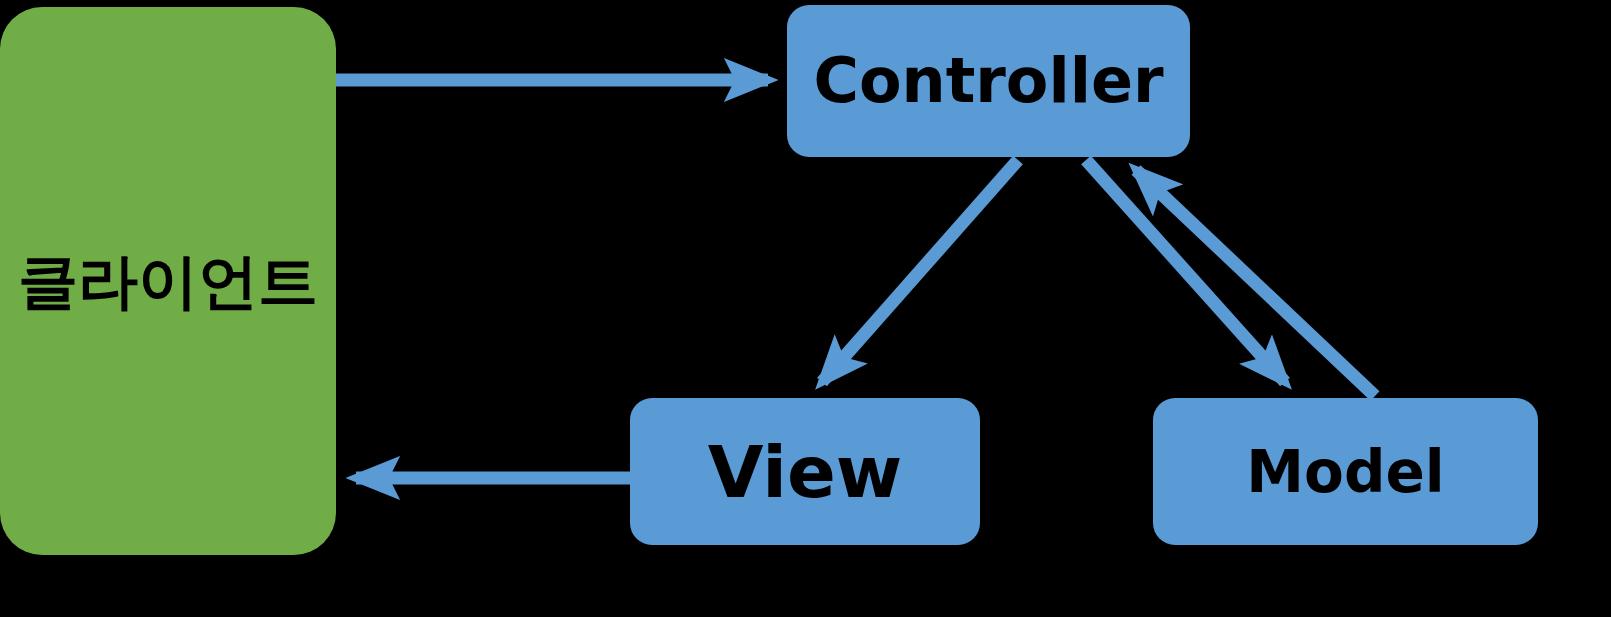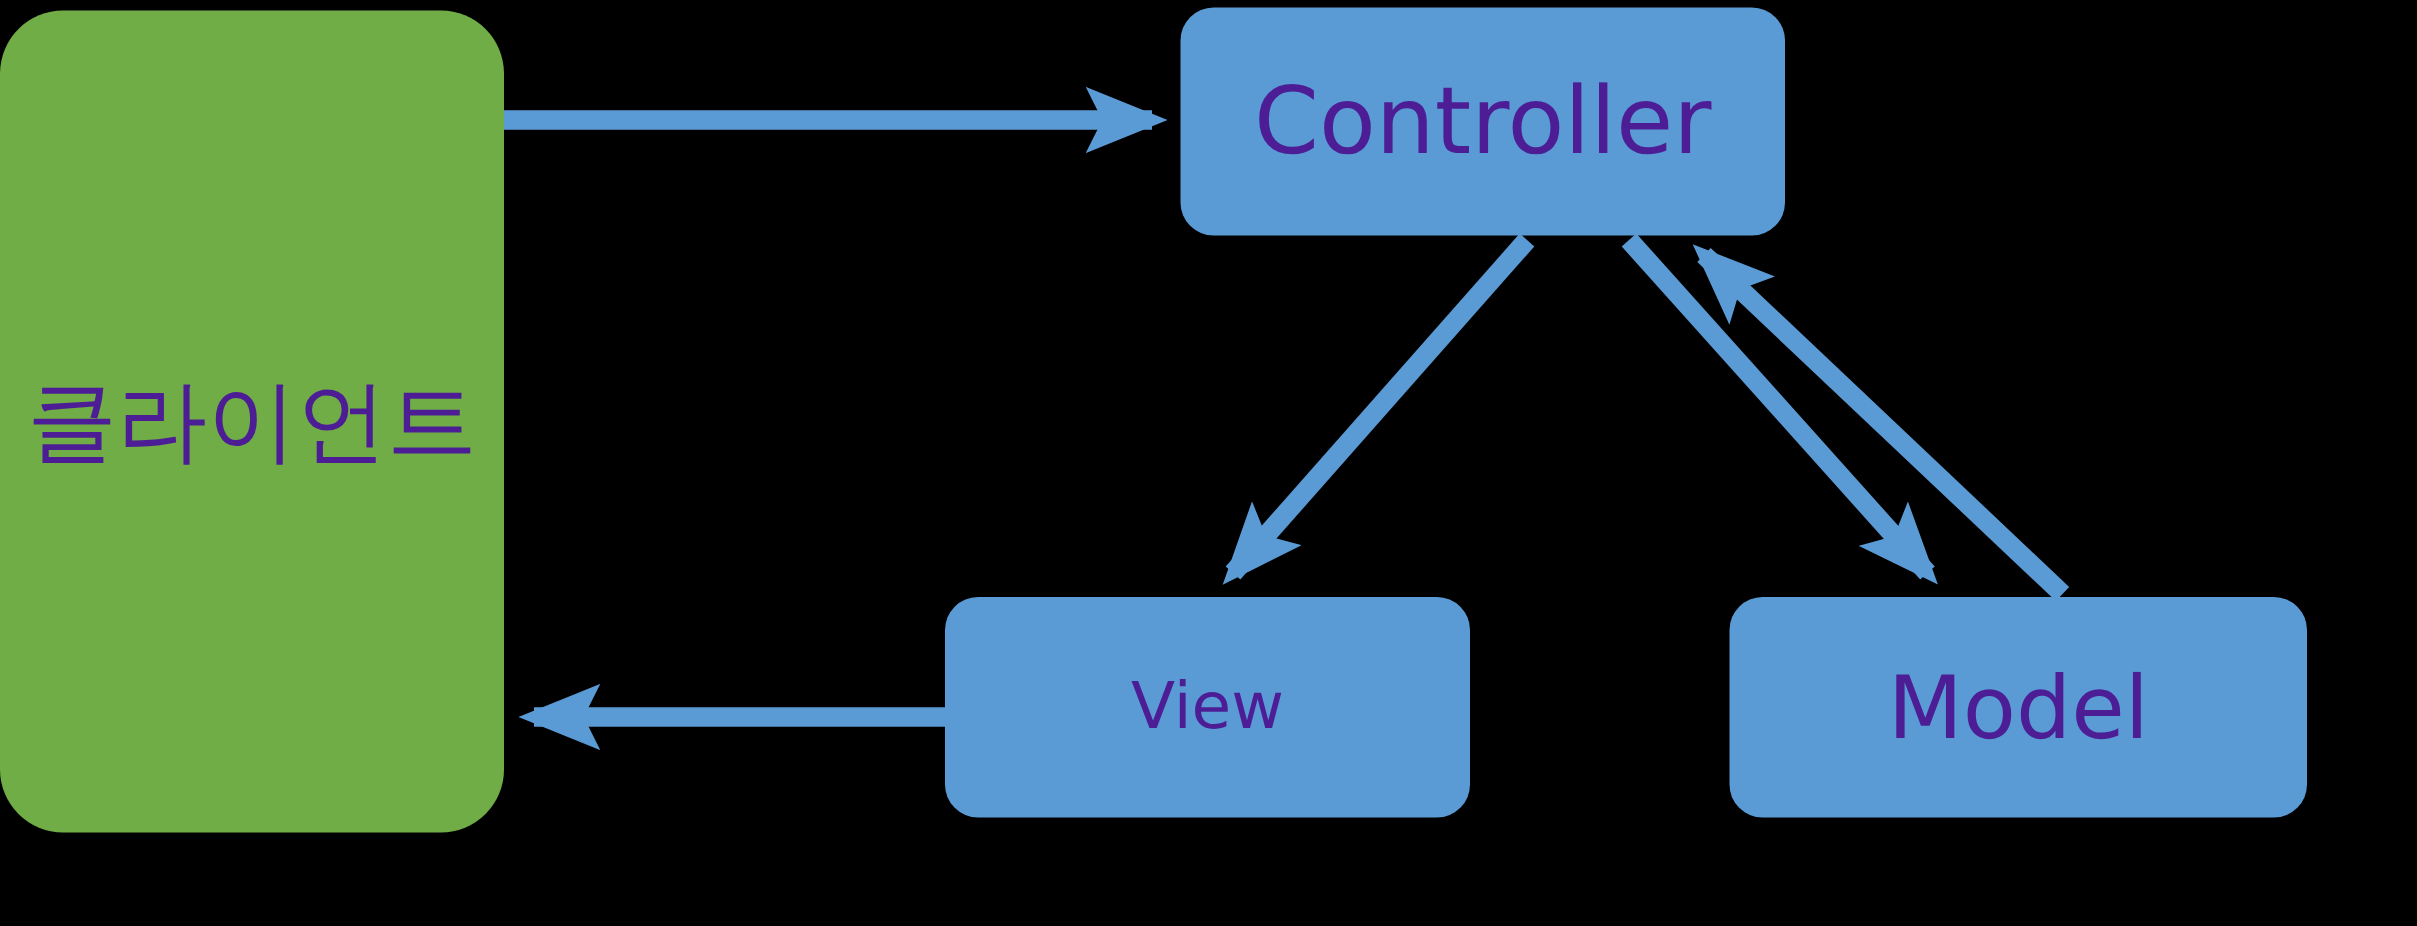--- a/index.html
+++ b/index.html
@@ -29,24 +29,24 @@
   .node {
     position: absolute;
     display: flex;
     align-items: center;
     justify-content: center;
     box-sizing: border-box;
     color: #FFFFFF;
     z-index: 2;
   }
   .node-label {
-    color: #4c1d95;
+    color: #000000;
     line-height: 1;
     white-space: nowrap;
-    font-weight: 400;
+    font-weight: 700;
   }
   
   #node-client {
     left: 0px;
     top: 7px;
     width: 336px;
     height: 548px;
     background: #70AD47;
     border-radius: 42px;
   }
@@ -69,21 +69,21 @@
   
   #node-view {
     left: 630px;
     top: 398px;
     width: 350px;
     height: 147px;
     background: #5B9BD5;
     border-radius: 22px;
   }
   #node-view .node-label {
-    font-size: 43px;
+    font-size: 72px;
   }
   
   #node-model {
     left: 1153px;
     top: 398px;
     width: 385px;
     height: 147px;
     background: #5B9BD5;
     border-radius: 22px;
     text-align: right;

